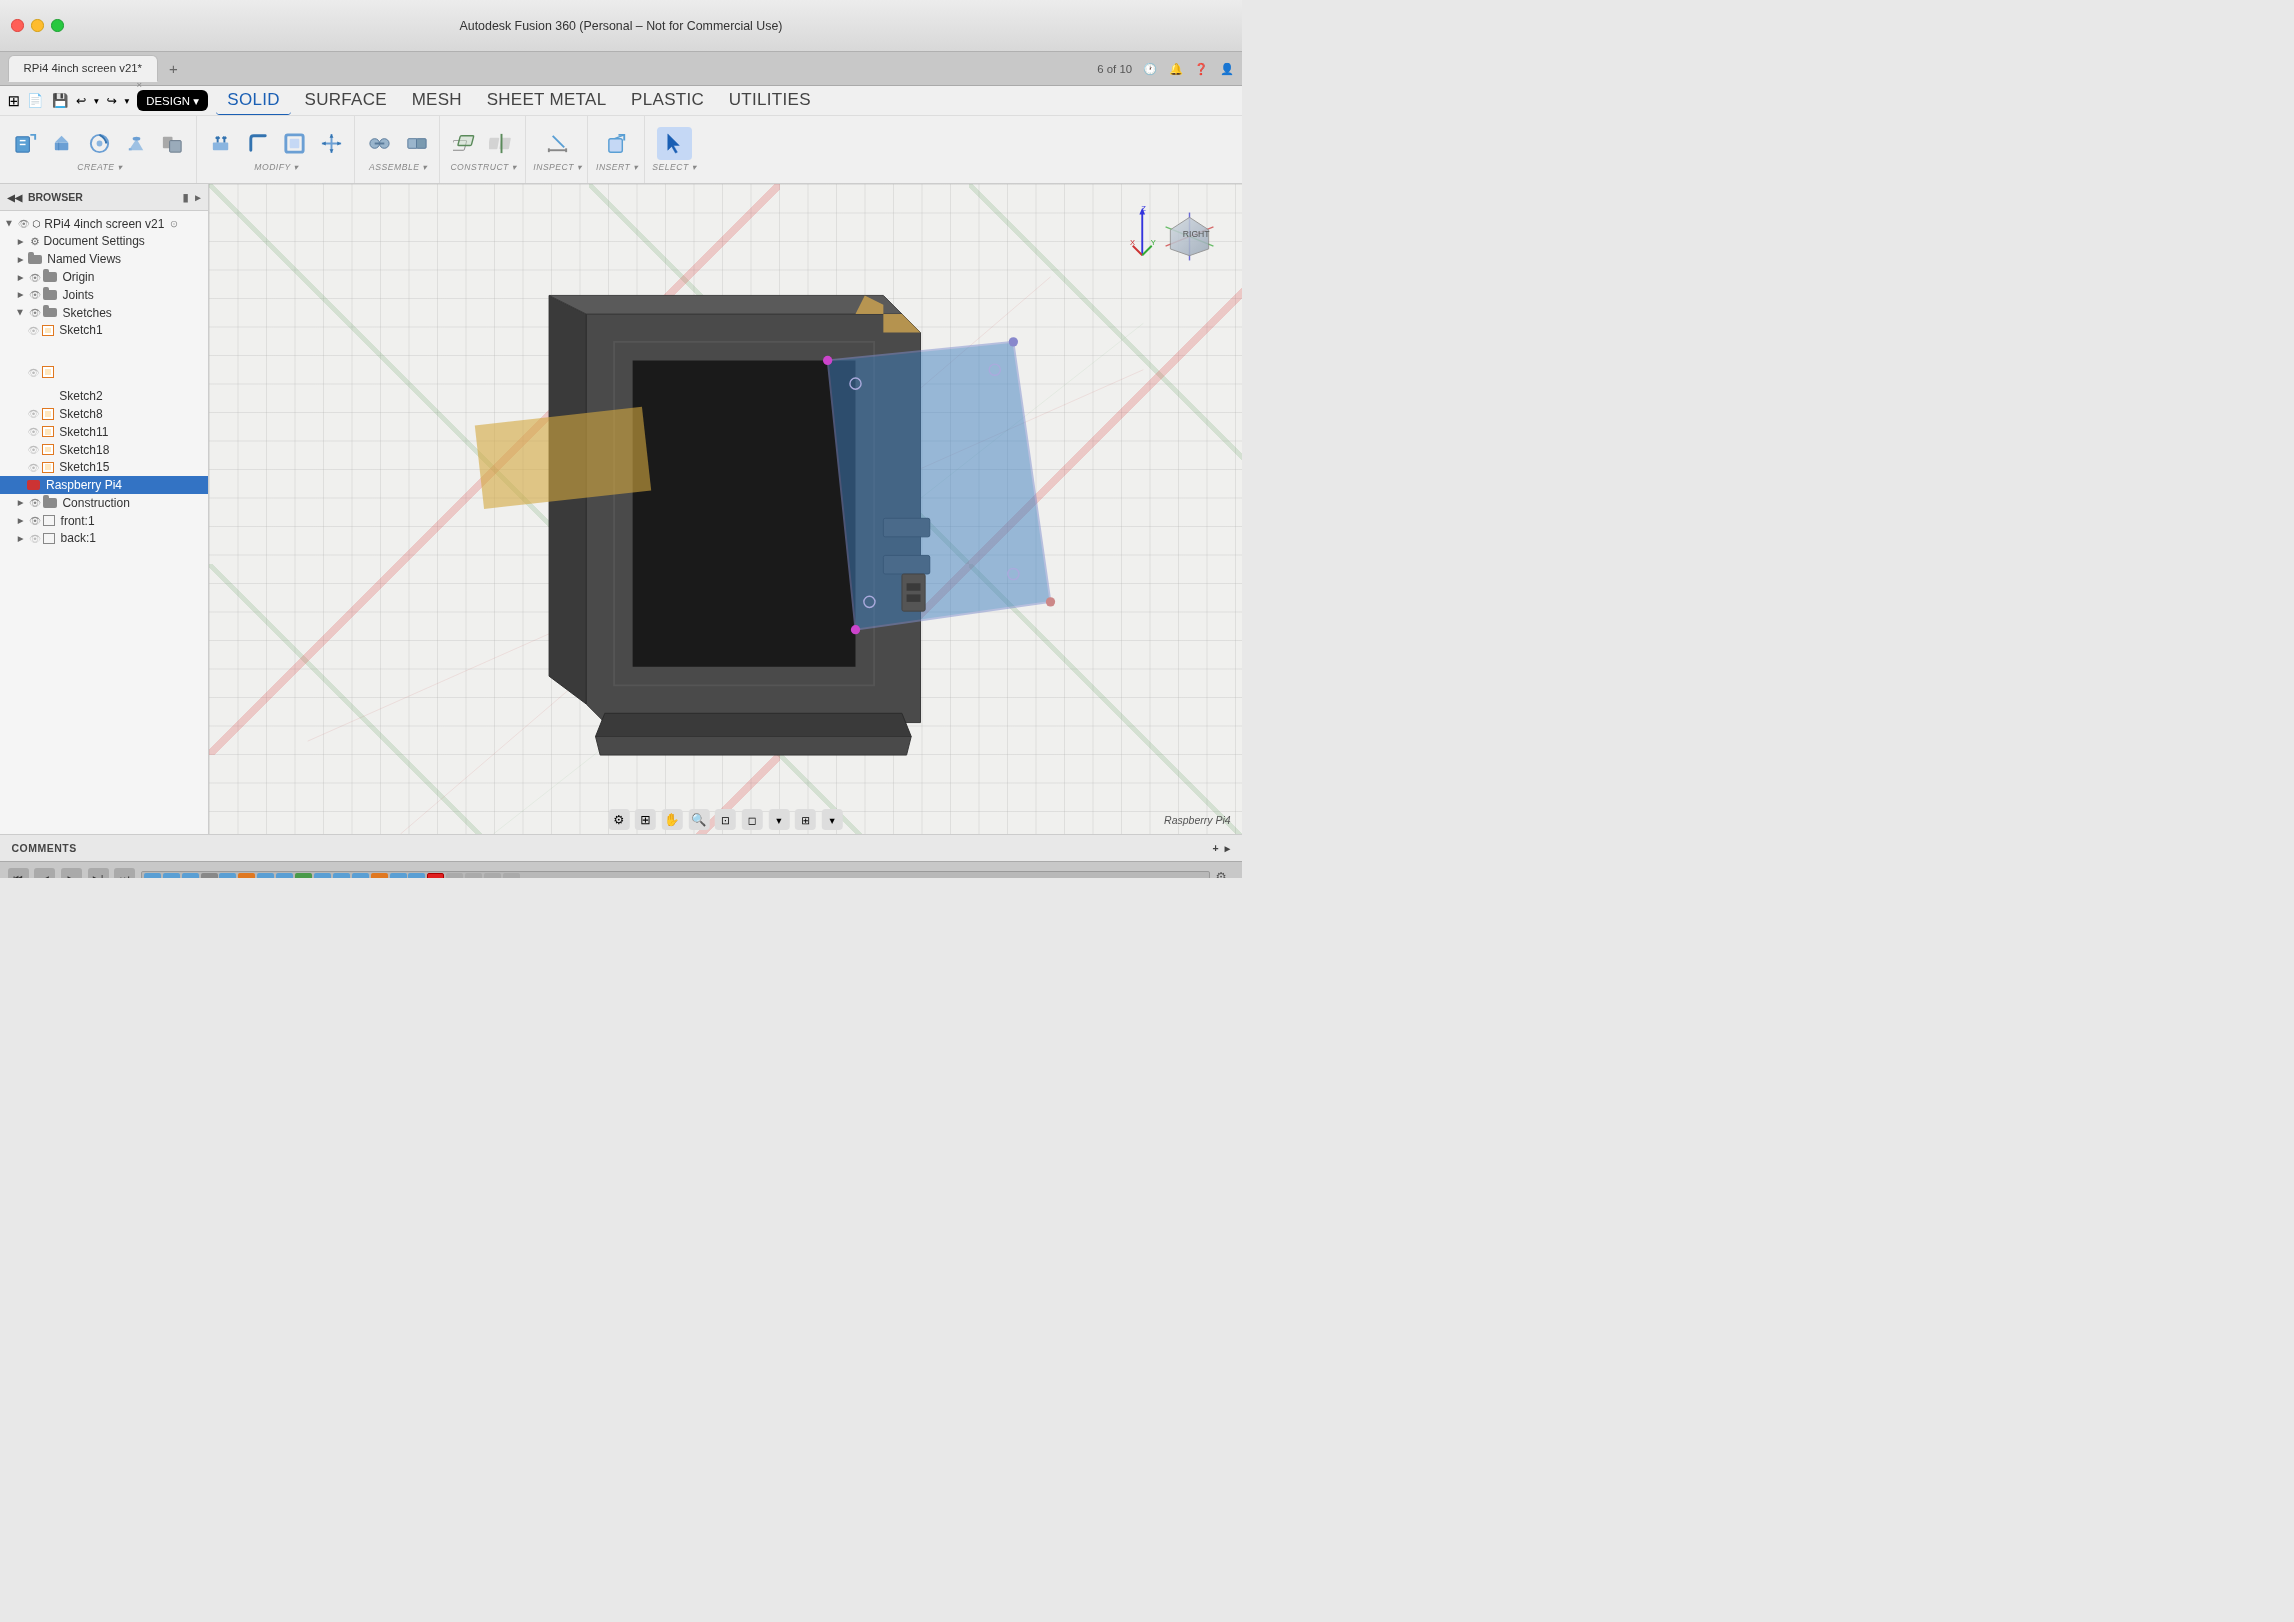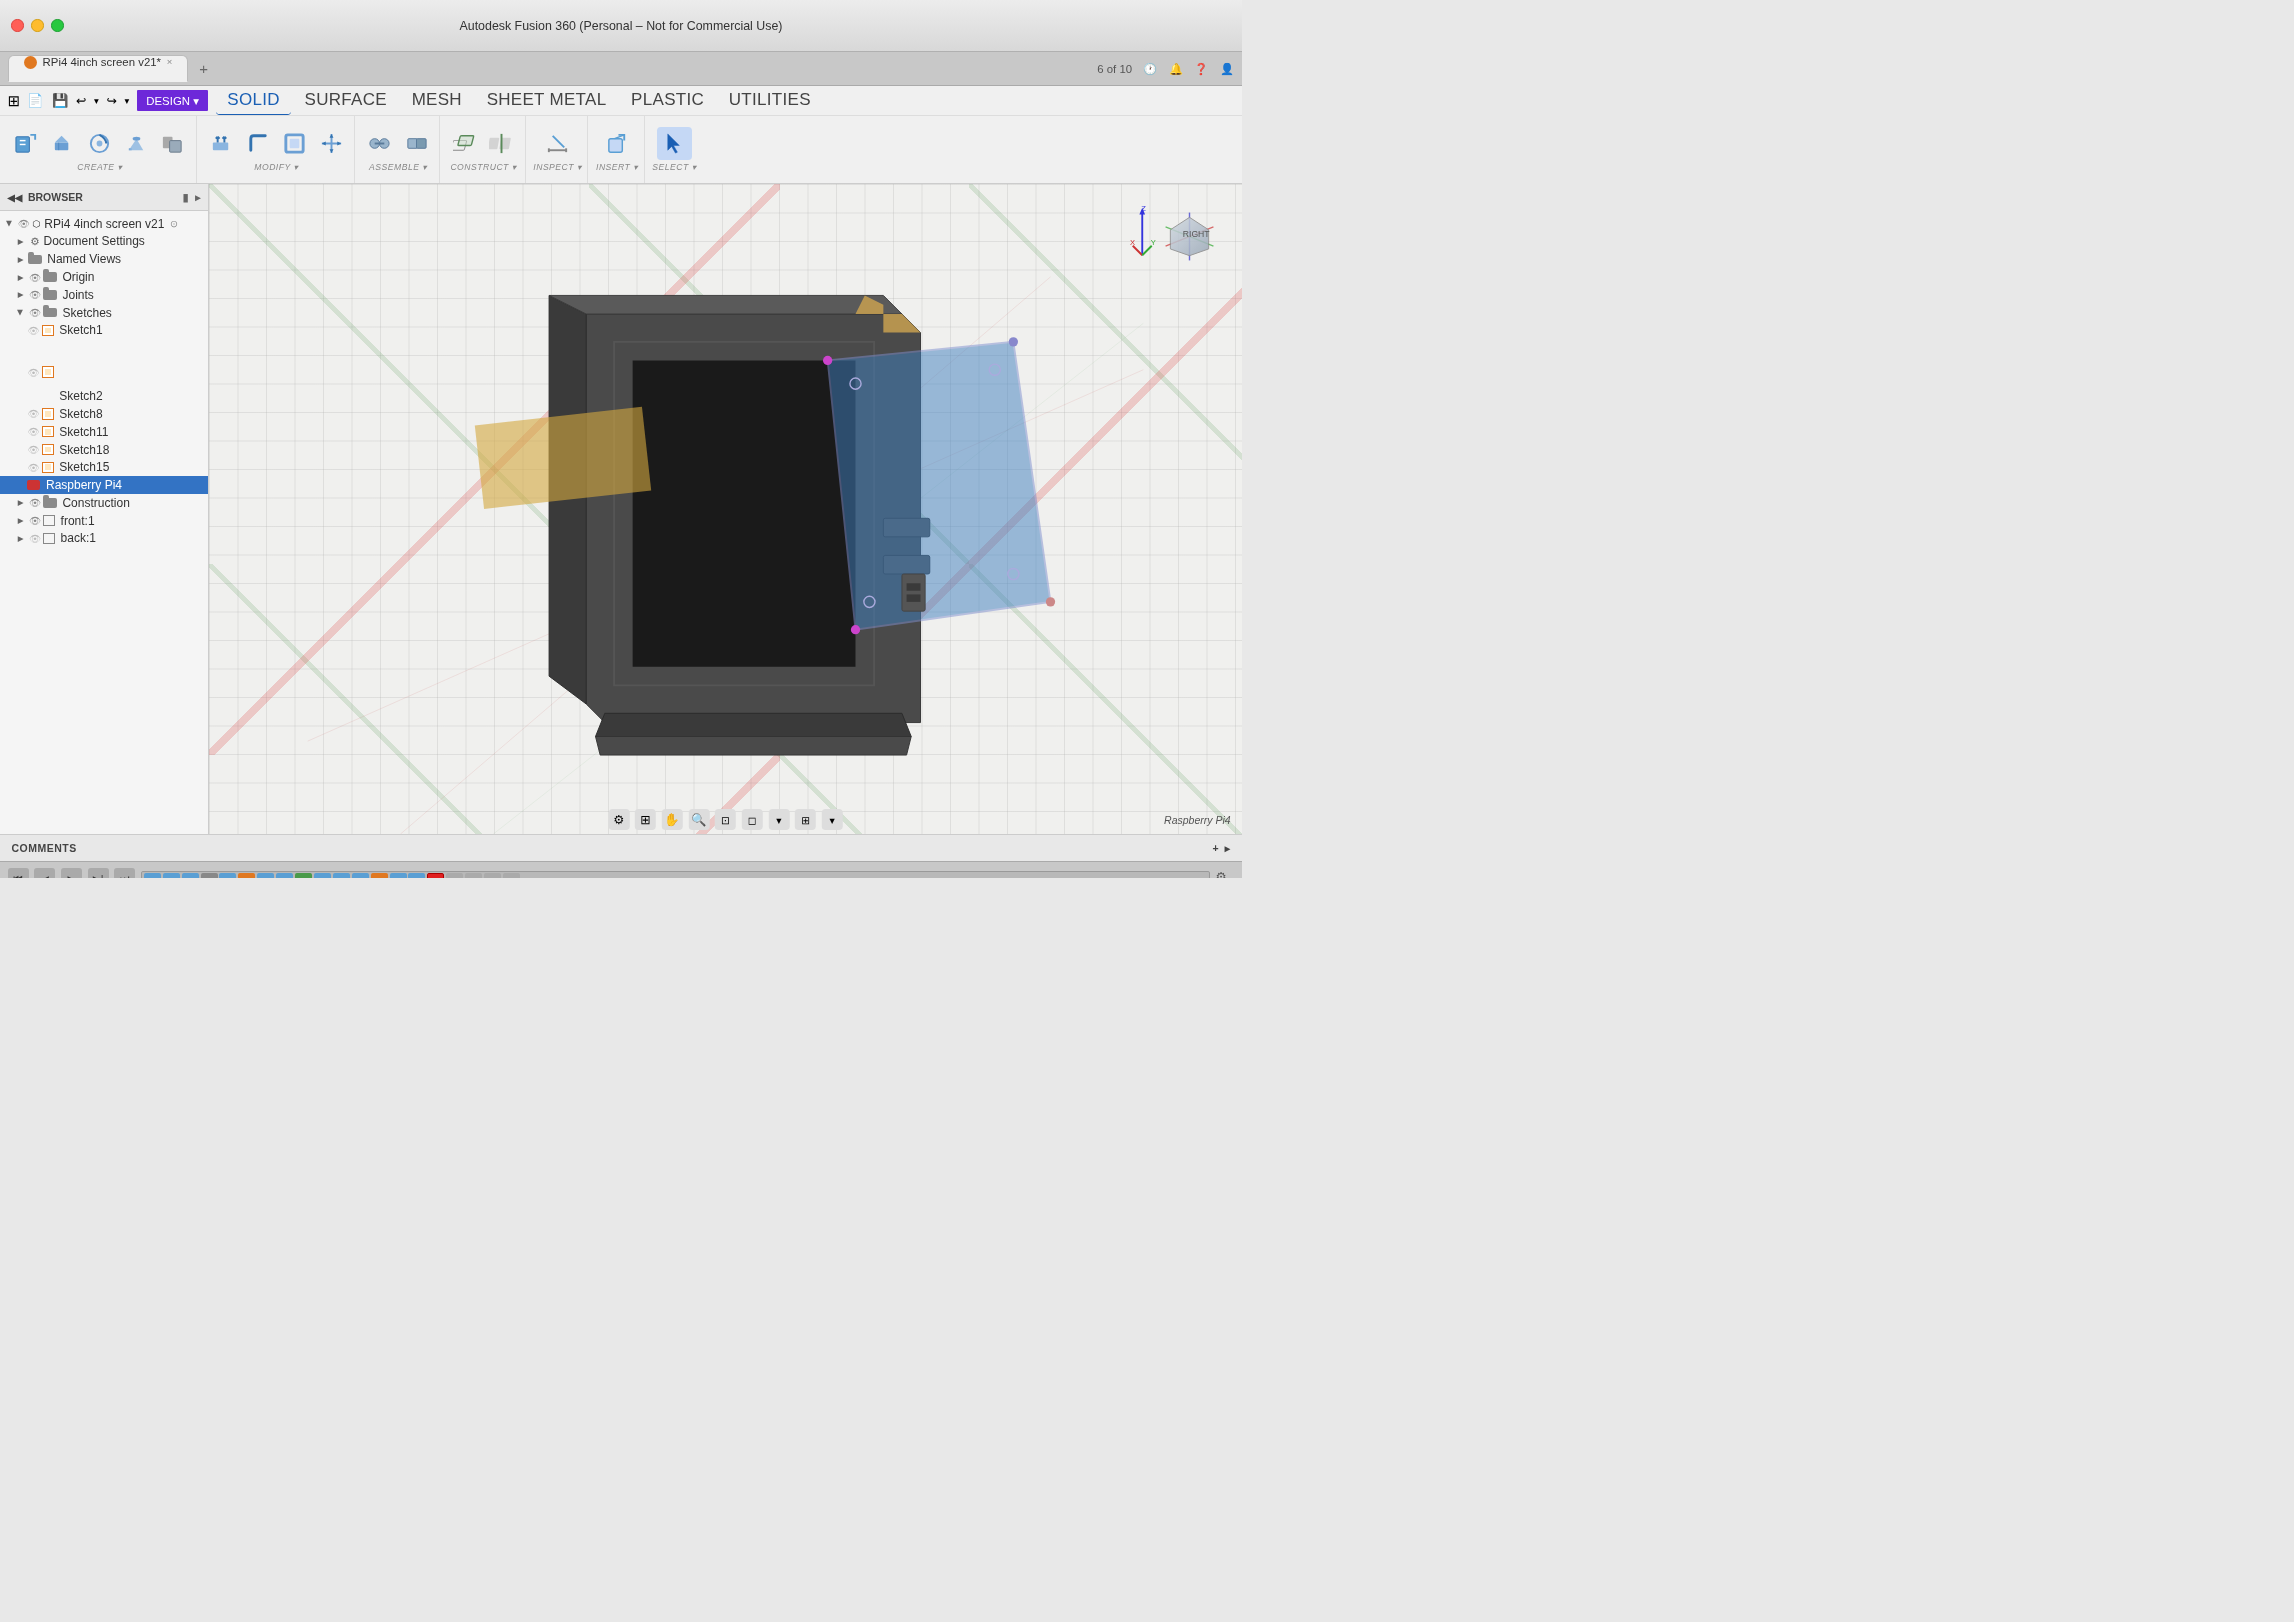--- a/index.html
+++ b/index.html
@@ -53,25 +53,26 @@
       border-bottom: 1px solid #aaa;
       gap: 3.8px;
     }
     .tab-item {
       height: 27px;
       padding: 0 15px;
       background: #e8e8e8;
       border: 1px solid #bbb;
       border-radius: 5.7px 5.7px 0 0;
       display: flex;
-      align-items: flex-start;
+      align-items: flex-end;
       gap: 5.7px;
       font-size: 11.4px;
       color: #333;
       cursor: pointer;
+      flex-direction: column;
     }
     .tab-item.active {
       background: #f0f0f0;
       border-bottom: 1px solid #f0f0f0;
     }
     .tab-close { color: #888; font-size: 9.5px; cursor: pointer; }
     .tab-add {
       width: 23px; height: 23px;
       background: transparent;
       border: none;
@@ -102,25 +103,25 @@
     
     .toolbar-top {
       height: 30px;
       display: flex;
       align-items: center;
       padding: 0 7.6px;
       gap: 7.6px;
       border-bottom: 1px solid #ddd;
     }
     .design-btn {
-      background: #6d28d9;
+      background: #000000;
       color: white;
       border: none;
       padding: 3.8px 9.5px;
-      border-radius: 1px;
+      border-radius: 6px;
       font-size: 11.4px;
       cursor: pointer;
       display: flex; align-items: center; gap: 3.8px;
     }
     .toolbar-tabs {
       display: flex;
       gap: 1.9px;
     }
     .toolbar-tab {
       padding: 3.8px 11.4px;

